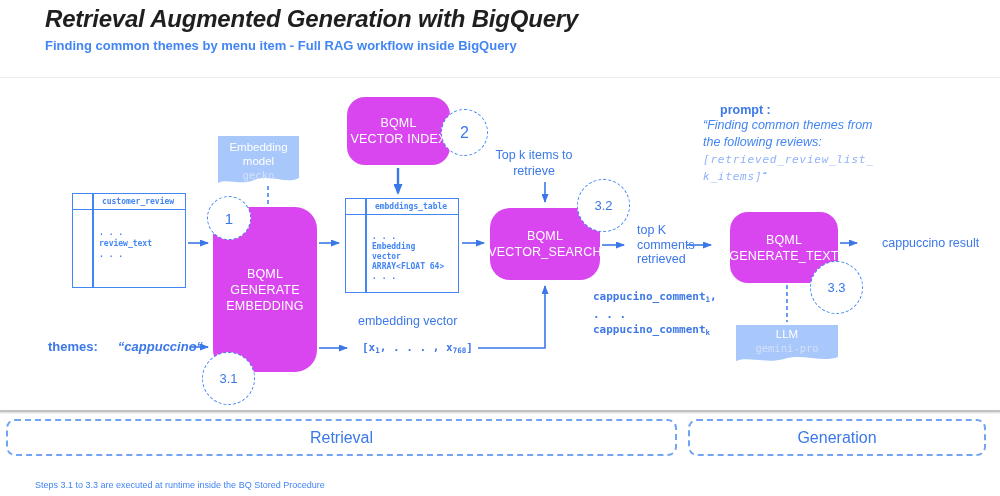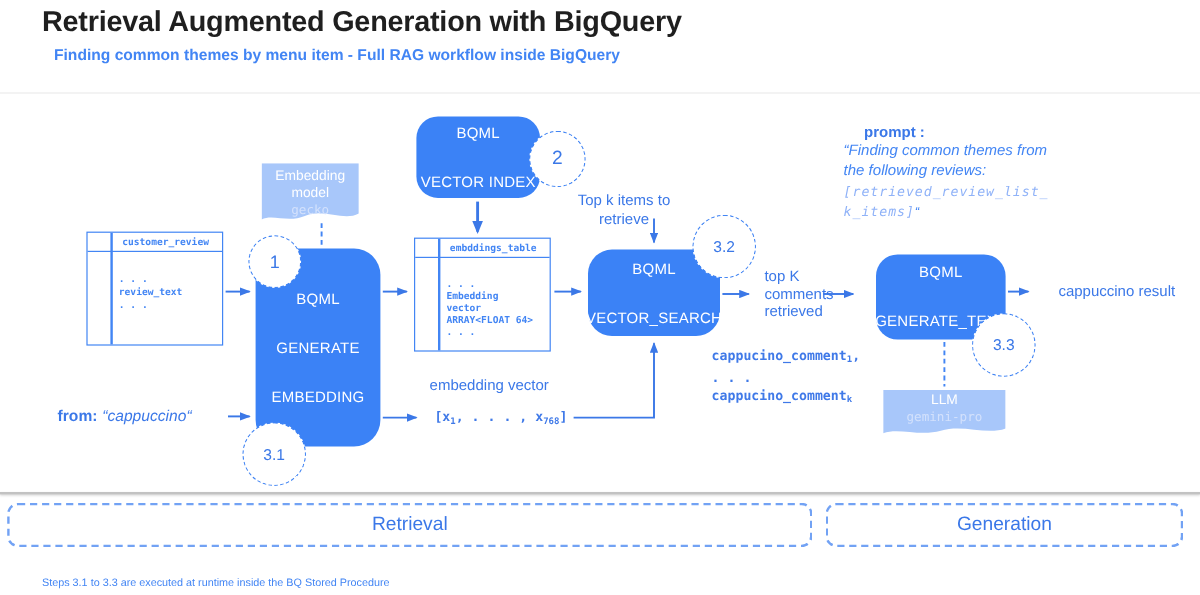--- a/index.html
+++ b/index.html
@@ -1,52 +1,52 @@
 <!DOCTYPE html>
 <html><head>
 <meta charset="utf-8">
 <style>
   * { box-sizing: border-box; margin: 0; padding: 0; }
   body { background: #ffffff; font-family: "Liberation Sans", sans-serif; }
   .canvas { position: relative; width: 1000px; height: 496px; background: #fff; overflow: hidden; }
 
-  .title { position: absolute; left: 35px; top: 5px; font-size: 24px; font-weight: bold; color: #1f1f1f; letter-spacing: -0.2px; }
+  .title { position: absolute; left: 45px; top: 5px; font-size: 24px; font-weight: bold; color: #1f1f1f; letter-spacing: -0.2px; font-style: italic; }
   .subtitle { position: absolute; left: 45px; top: 38px; font-size: 13px; font-weight: bold; color: #4285f4; }
   .divider-top { position: absolute; left: 0; top: 77px; width: 100%; height: 1px; background: #ececec; }
   .divider-bottom { position: absolute; left: 0; top: 410px; width: 100%; height: 2px; background: #c2c2c2; box-shadow: 0 1px 2px rgba(0,0,0,.18); }
 
   .wires { position: absolute; left: 0; top: 0; width: 1000px; height: 496px; z-index: 6; }
 
   .dbtable { position: absolute; border: 1.5px solid #4285f4; background: #fff; z-index: 8;
              font-family: "DejaVu Sans Mono", monospace; font-weight: bold; color: #4285f4; }
   .dbtable-header { height: 16px; border-bottom: 1.5px solid #4285f4; font-size: 8px; line-height: 15px; text-align: center; padding-left: 18px; white-space: nowrap; }
   .dbtable-vline { position: absolute; left: 19px; top: 0; bottom: 0; width: 1.5px; background: #4285f4; }
   .dbtable-body { padding: 17px 0 0 26px; font-size: 8px; white-space: nowrap; }
   .lh11 { line-height: 11px; }
   .lh10 { line-height: 10px; }
 
-  .bbox { position: absolute; background: #3b82f6; color: #fff; display: flex; flex-direction: column;
+  .bbox { position: absolute; background: #d946ef; color: #fff; display: flex; flex-direction: column;
           justify-content: center; align-items: center; text-align: center; z-index: 8;
-          font-size: 12.5px; line-height: 16px; letter-spacing: 0.2px; gap: 25px; }
+          font-size: 12.5px; line-height: 16px; letter-spacing: 0.2px; }
 
   .step { position: absolute; background: #fff; border: 1.6px dashed #4285f4; border-radius: 50%;
           display: flex; align-items: center; justify-content: center; color: #3b78e7; z-index: 12; }
 
   .flag { position: absolute; z-index: 7; }
   .flag svg { position: absolute; left: 0; top: 0; width: 100%; height: 100%; }
   .flag-text { position: relative; text-align: center; color: #fff; font-size: 11.5px; line-height: 14px; padding-top: 4px; }
   .flag-code { font-family: "DejaVu Sans Mono", monospace; color: #d3e1fc; font-size: 10.5px; }
 
   .lbl { position: absolute; color: #3b78e8; font-size: 12.5px; z-index: 9; }
   .center { text-align: center; }
   .mono-strong { font-family: "DejaVu Sans Mono", monospace; font-weight: bold; color: #3f79e8; font-size: 11px; white-space: nowrap; }
   sub { font-size: 7.5px; vertical-align: -2px; }
 
   .query-prefix { font-weight: bold; font-size: 13px; }
-  .query-value { font-weight: normal; font-style: italic; font-size: 13px; margin-left: 4px; }
+  .query-value { font-weight: bold; font-style: italic; font-size: 13px; margin-left: 20px; }
 
   .prompt-label { font-weight: bold; font-size: 12.5px; margin-left: 17px; }
   .prompt-quote { font-style: italic; font-size: 12.5px; line-height: 17px; color: #4285f4; }
   .prompt-code { font-family: "DejaVu Sans Mono", monospace; font-style: italic; font-size: 11px; color: #8fb2f8; letter-spacing: 0.8px; line-height: 17px; }
   .q-dark { color: #4285f4; font-family: "Liberation Sans", sans-serif; font-style: italic; }
 
   .section-box { position: absolute; top: 419px; height: 37px; border: 2px dashed #72a2f4; border-radius: 9px;
                  display: flex; align-items: center; justify-content: center; color: #3b78e8; font-size: 16px; z-index: 9; }
 
   .footnote { position: absolute; left: 35px; top: 480px; font-size: 9px; color: #4285f4; z-index: 9; }
@@ -158,24 +158,24 @@
     <span>3.1</span>
   </div>
   <div class="step" style="left:577px; top:179px; width:53px; height:53px; font-size:13px;">
     <span>3.2</span>
   </div>
   <div class="step" style="left:810px; top:261px; width:53px; height:53px; font-size:13px;align-items:center;">
     <span>3.3</span>
   </div>
 
   <div class="lbl" style="left:48px; top:339px;">
-    <span class="query-prefix">from:</span><span class="query-value">“cappuccino“</span>
-  </div>
-
-  <div class="lbl center" style="left:468px; top:147px; width:104px; line-height:16px;margin-top:12px;">
+    <span class="query-prefix">themes:</span><span class="query-value">“cappuccino“</span>
+  </div>
+
+  <div class="lbl center" style="left:482px; top:147px; width:104px; line-height:16px;">
     <div>Top k items to</div>
     <div>retrieve</div>
   </div>
 
   <div class="lbl" style="left:637px; top:223px; line-height:14.5px;">
     <div>top K</div>
     <div>comments</div>
     <div>retrieved</div>
   </div>
 

